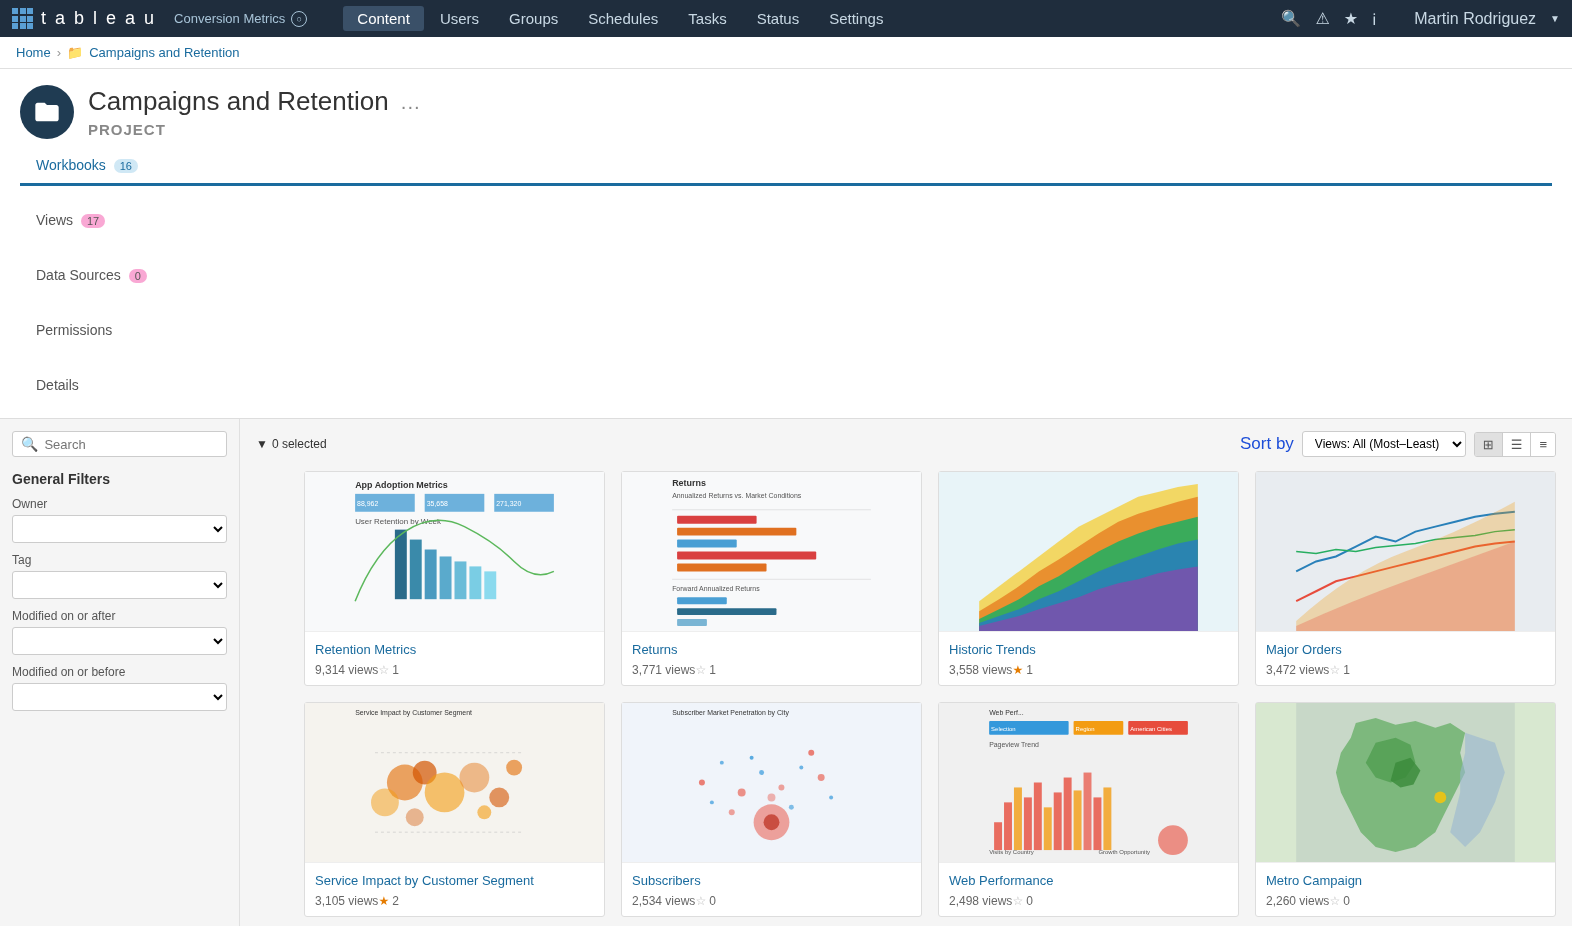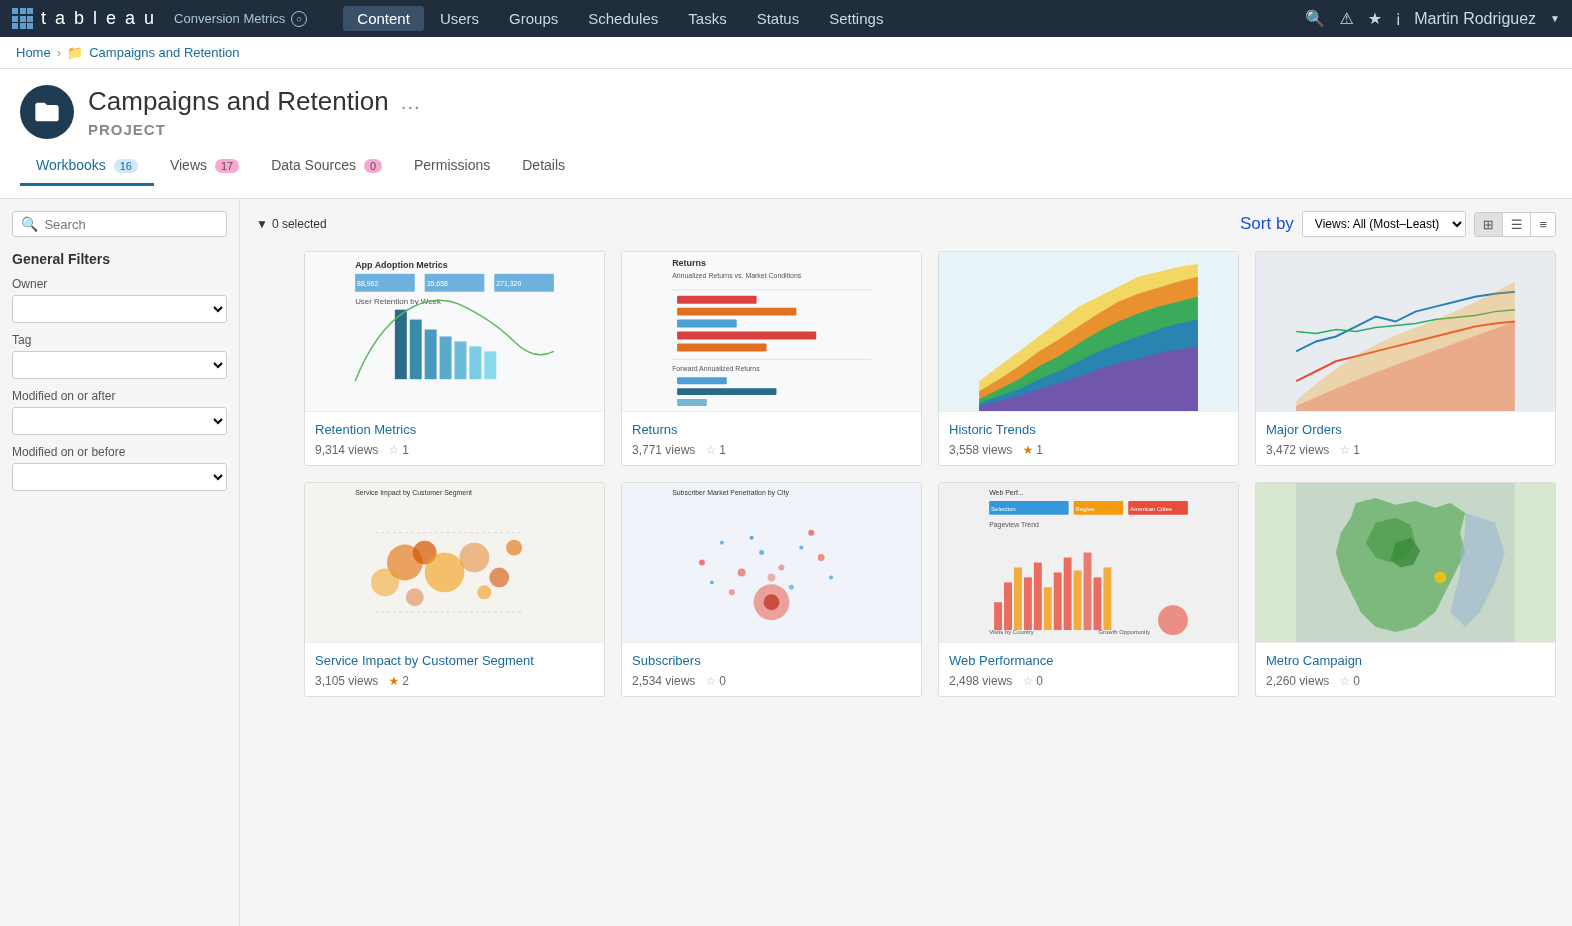--- a/index.html
+++ b/index.html
@@ -10,39 +10,39 @@
     .topnav-logo { color: #fff; font-size: 18px; letter-spacing: 2px; margin-right: 18px; display: flex; align-items: center; gap: 4px; }
     .topnav-logo .grid-icon { display: inline-grid; grid-template-columns: repeat(3,6px); grid-template-rows: repeat(3,6px); gap: 1.5px; margin-right: 4px; }
     .topnav-logo .grid-icon span { background: #5a9fd4; display: block; }
     .topnav-workbook { color: #a8c4d8; font-size: 13px; margin-right: 36px; display: flex; align-items: center; gap: 6px; }
     .topnav-workbook .circle-icon { width: 16px; height: 16px; border-radius: 50%; border: 1.5px solid #a8c4d8; display: flex; align-items: center; justify-content: center; font-size: 9px; color: #a8c4d8; }
     .topnav-links { display: flex; align-items: center; gap: 2px; flex: 1; }
     .topnav-link { color: #c8d8e4; font-size: 15px; padding: 4px 14px; border-radius: 3px; cursor: pointer; text-decoration: none; }
     .topnav-link.active { background: #3a5068; color: #fff; }
     .topnav-right { display: flex; align-items: center; gap: 14px; color: #c8d8e4; }
     .topnav-right span { cursor: pointer; font-size: 16px; }
-    .topnav-user { color: #c8d8e4; font-size: 13px; cursor: pointer; }
+    .topnav-user { color: #c8d8e4; font-size: 13px; cursor: pointer; margin-left: 24px; }
 
     
     .breadcrumb { background: #fff; padding: 8px 16px; border-bottom: 1px solid #e0e0e0; display: flex; align-items: center; gap: 6px; font-size: 13px; color: #1a6b9e; }
     .breadcrumb a { color: #1a6b9e; text-decoration: none; }
     .breadcrumb .sep { color: #999; }
     .breadcrumb .folder-icon { color: #888; }
 
     
     .page-header { background: #fff; padding: 16px 20px 12px 20px; border-bottom: 1px solid #ddd; }
     .project-title-row { display: flex; align-items: center; gap: 14px; margin-bottom: 8px; }
     .project-icon { width: 54px; height: 54px; background: #1f3b52; border-radius: 50%; display: flex; align-items: center; justify-content: center; }
     .project-icon svg { width: 28px; height: 28px; fill: #fff; }
     .project-info h1 { font-size: 26px; font-weight: 400; color: #333; display: inline; margin-right: 8px; }
     .project-info .dots { font-size: 20px; color: #888; cursor: pointer; vertical-align: middle; }
     .project-info .tag { font-size: 15px; color: #888; font-weight: 600; letter-spacing: 1px; margin-top: 2px; }
 
     
-    .tabs { display: flex; gap: 0; margin-top: 8px; }
+    .tabs { display: flex; gap: 16px; margin-top: 8px; flex-direction: column; }
     .tab { padding: 10px 16px; cursor: pointer; font-size: 14px; color: #555; border-bottom: 3px solid transparent; position: relative; }
     .tab.active { color: #1a6b9e; border-bottom: 3px solid #1a6b9e; font-weight: 500; }
     .tab .badge { background: #f9a8d4; border-radius: 10px; font-size: 11px; padding: 1px 6px; margin-left: 4px; color: #555; }
     .tab.active .badge { background: #d0e8f5; color: #1a6b9e; }
 
     
     .main-layout { display: flex; min-height: calc(100vh - 120px); }
 
     
     .sidebar { width: 240px; background: #f5f5f5; border-right: 1px solid #e0e0e0; padding: 12px; flex-shrink: 0; }
@@ -69,21 +69,21 @@
     .view-btn:last-child { border-right: none; }
     .view-btn.active { background: #e0e0e0; }
 
     
     .workbooks-grid { display: grid; grid-template-columns: repeat(4, 1fr); gap: 16px; margin-left: 48px; }
     .workbook-card { background: #fff; border: 1px solid #ddd; border-radius: 3px; cursor: pointer; transition: box-shadow 0.15s; }
     .card-thumbnail { width: 100%; height: 160px; overflow: hidden; background: #f0f0f0; position: relative; border-bottom: 1px solid #eee; }
     .card-thumbnail svg { width: 100%; height: 100%; }
     .card-info { padding: 10px 10px 8px; }
     .card-title { color: #1a6b9e; font-size: 13px; font-weight: 500; margin-bottom: 4px; line-height: 1.3; }
-    .card-meta { display: flex; align-items: center; gap: 10px; font-size: 12px; color: #666; }
+    .card-meta { display: flex; align-items: center; font-size: 12px; color: #666; }
     .card-views { }
     .card-star { display: flex; align-items: center; gap: 3px; }
     .star-filled { color: #e57c00; }
     .star-empty { color: #bbb; }
 
     
     .thumb-retention { background: linear-gradient(180deg, #f8f9fa 0%, #f8f9fa 100%); }
     .thumb-returns { background: #f8f9fa; }
     .thumb-historic { background: #e8f4f8; }
     .thumb-orders { background: #e8ecf0; }

